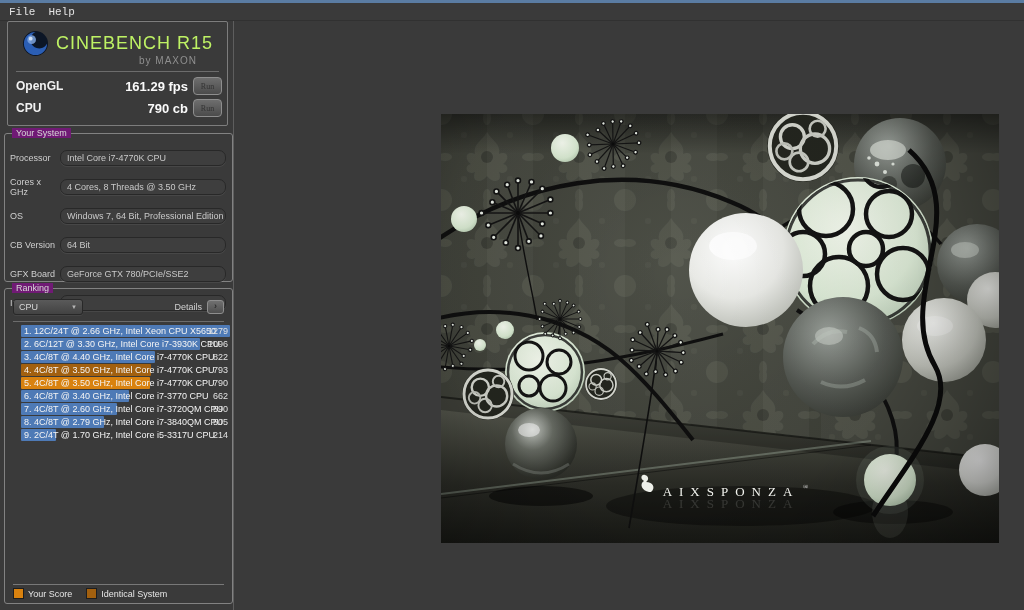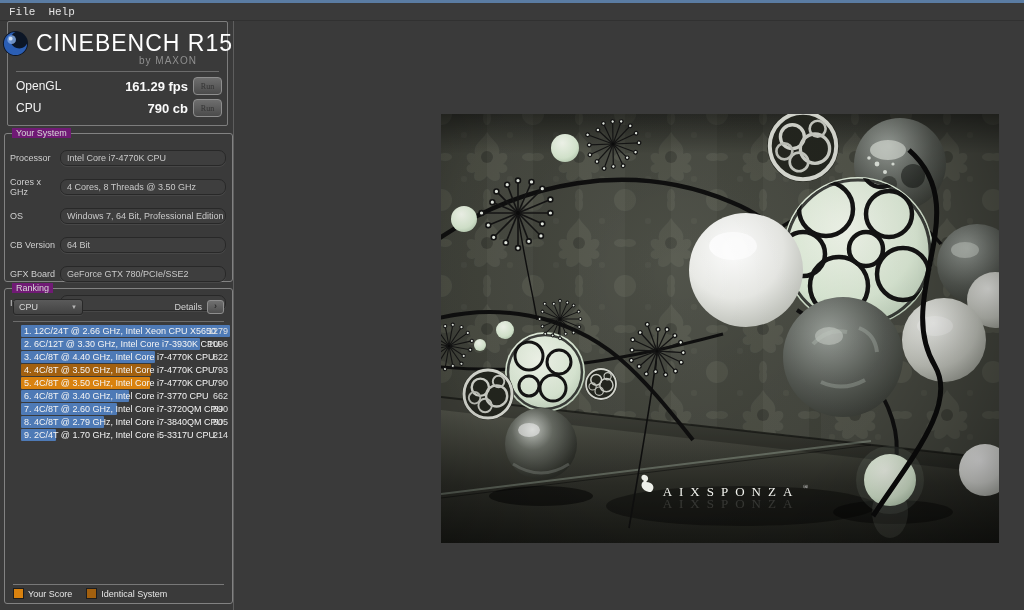--- a/index.html
+++ b/index.html
@@ -15,25 +15,25 @@
     display:flex;align-items:center;padding-left:9px;gap:13px;
     border-bottom:1px solid #313131;font-family:Liberation Mono, monospace;}
   .menu-item{font-size:11px;color:#e3e3e3;cursor:default;}
   .panel-divider{position:absolute;left:233px;top:21px;bottom:0;width:1px;background:#5e5e5e;}
 
   
   .logo-box{position:absolute;left:7px;top:21px;width:219px;height:103px;
     border:1px solid #7d7d7d;border-radius:2px;}
   .logo-row{display:flex;align-items:center;justify-content:center;gap:7px;margin-top:8px;}
   .cb-icon{width:27px;height:27px;flex:none;}
-  .cb-title{font-size:23px;color:#ffffff;letter-spacing:1px;white-space:nowrap;}
+  .cb-title{font-size:18px;color:#bef264;letter-spacing:1px;white-space:nowrap;}
   .cb-sub{text-align:right;font-size:10px;color:#8f8f8f;letter-spacing:1px;margin:-2px 30px 0 0;}
   .logo-sep{border-top:1px solid #6c6c6c;margin:5px 8px 3px;}
   .bench-row{display:flex;align-items:center;padding:0 5px 0 8px;height:22px;}
-  .bench-label{font-size:12px;font-weight:normal;color:#f2f2f2;}
+  .bench-label{font-size:12px;font-weight:bold;color:#f2f2f2;}
   .bench-value{margin-left:auto;font-size:13px;font-weight:bold;color:#fafafa;}
   .run-btn{width:27px;height:16px;margin-left:5px;border:1px solid #8e8e8e;border-radius:4px;
     background:linear-gradient(#6e6e6e,#4b4b4b);color:#343434;font-size:8px;
     display:flex;align-items:center;justify-content:center;cursor:default;font-family:Liberation Serif, serif;}
 
   
   .groupbox{position:absolute;border:1px solid #828282;border-radius:3px;}
   .groupbox-title{position:absolute;top:-6px;left:7px;background:#701a75;padding:0 4px;
     font-size:9px;color:#d8d8d8;}
   #your-system{left:4px;top:133px;width:227px;height:147px;}

